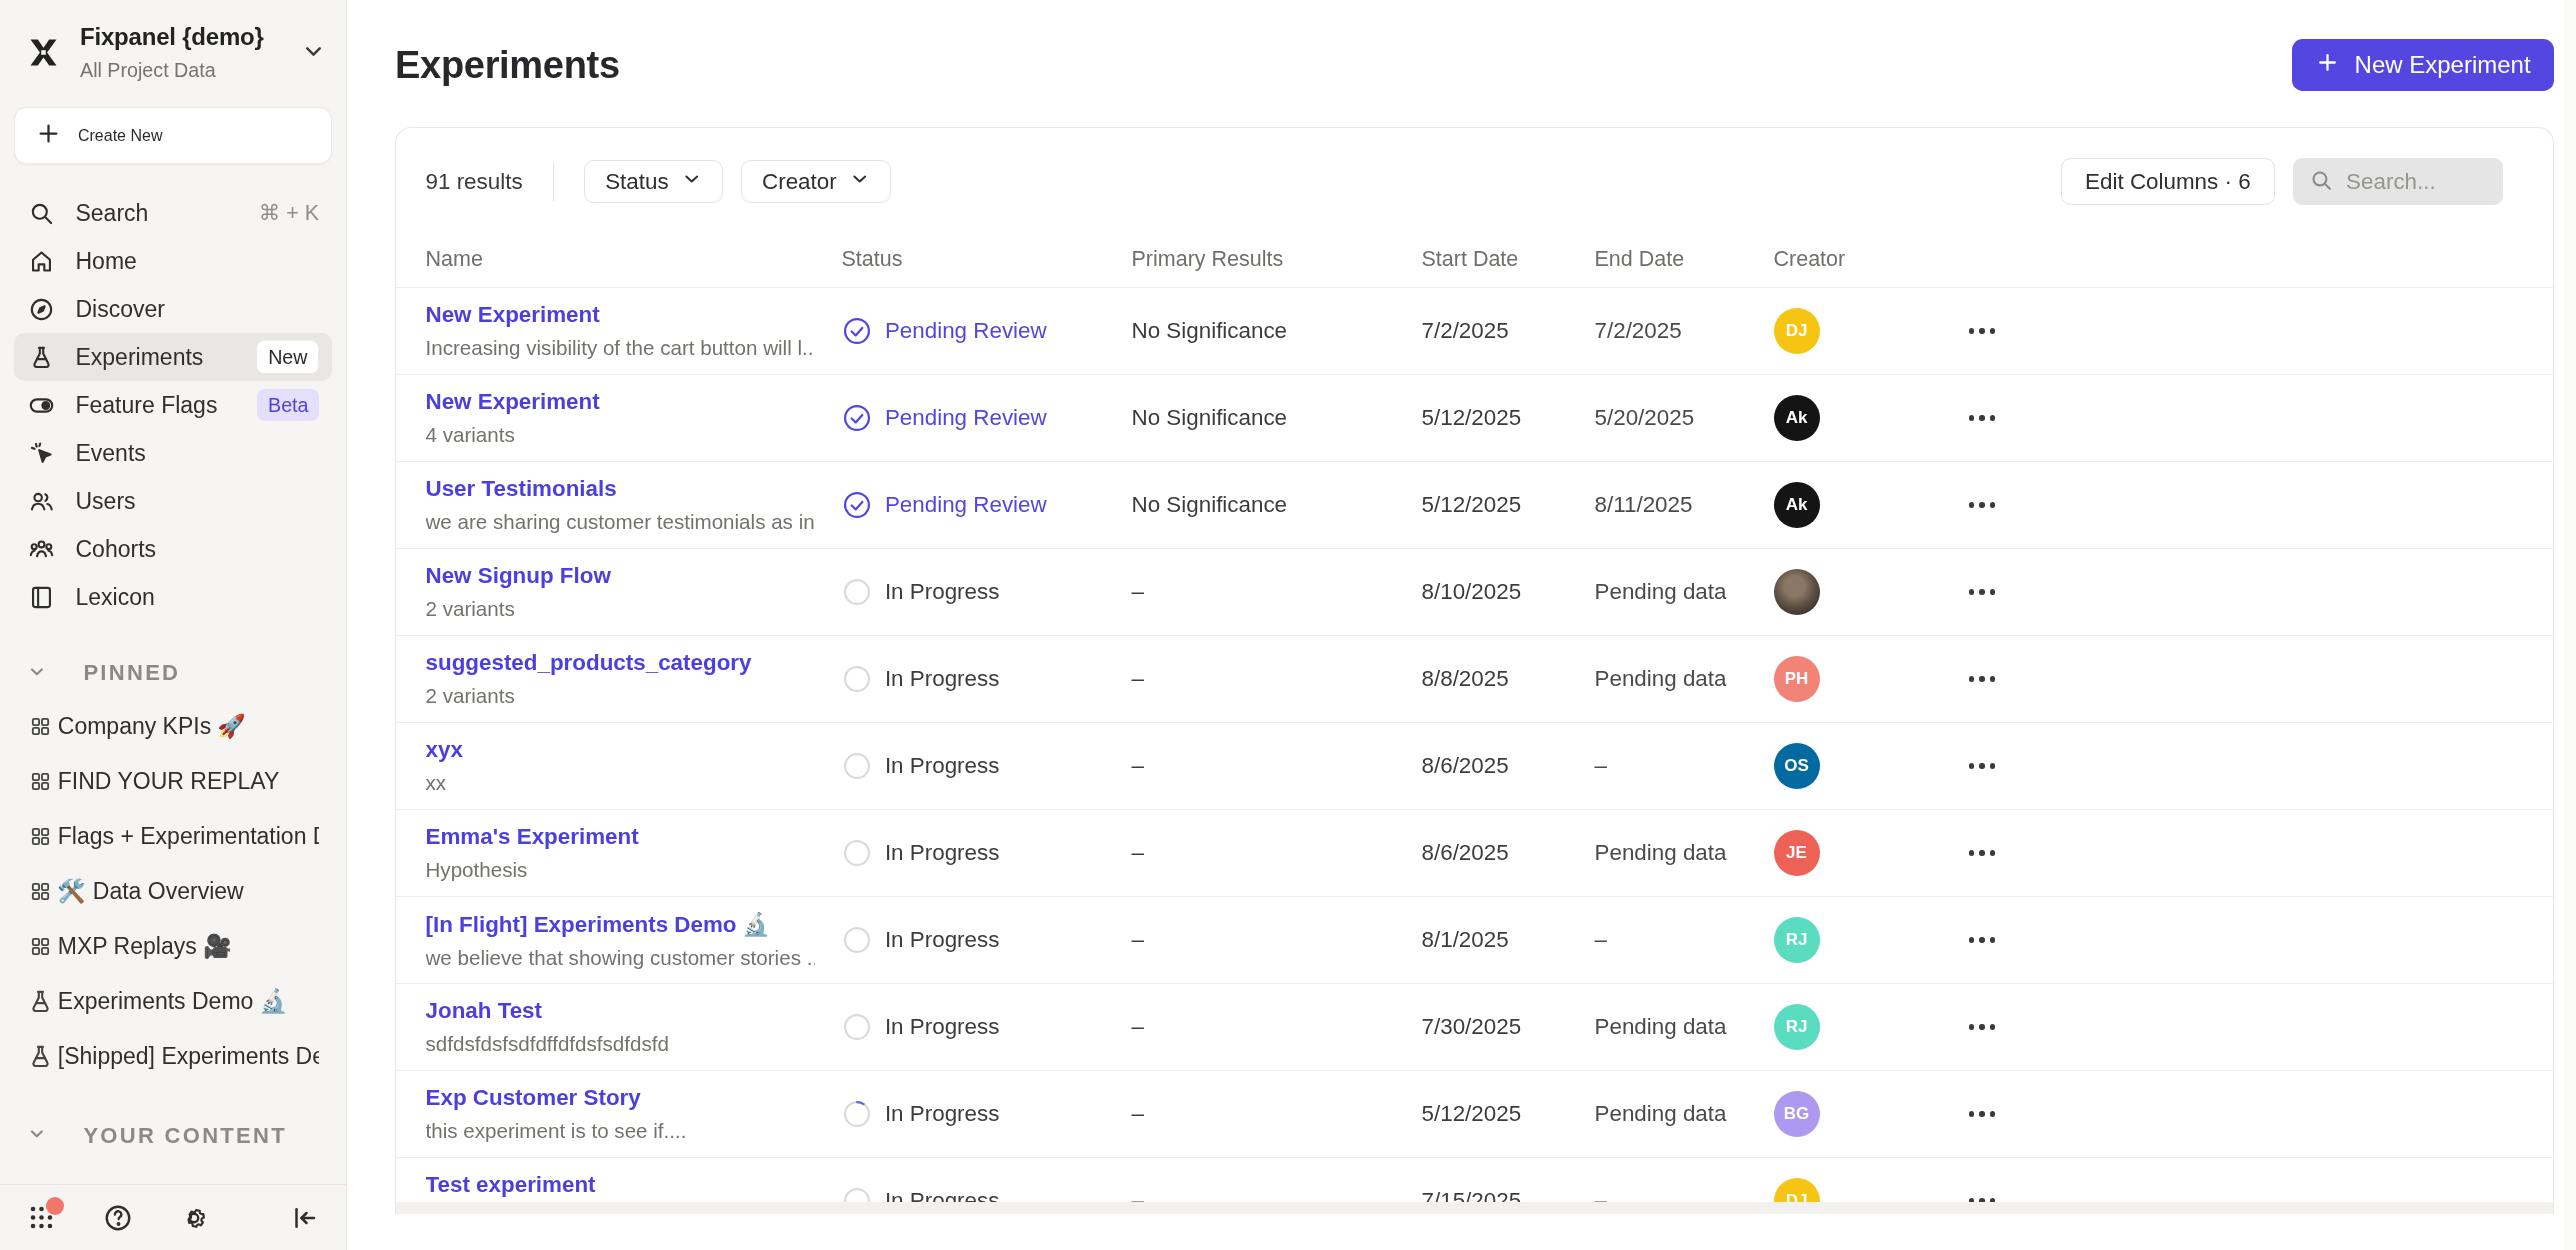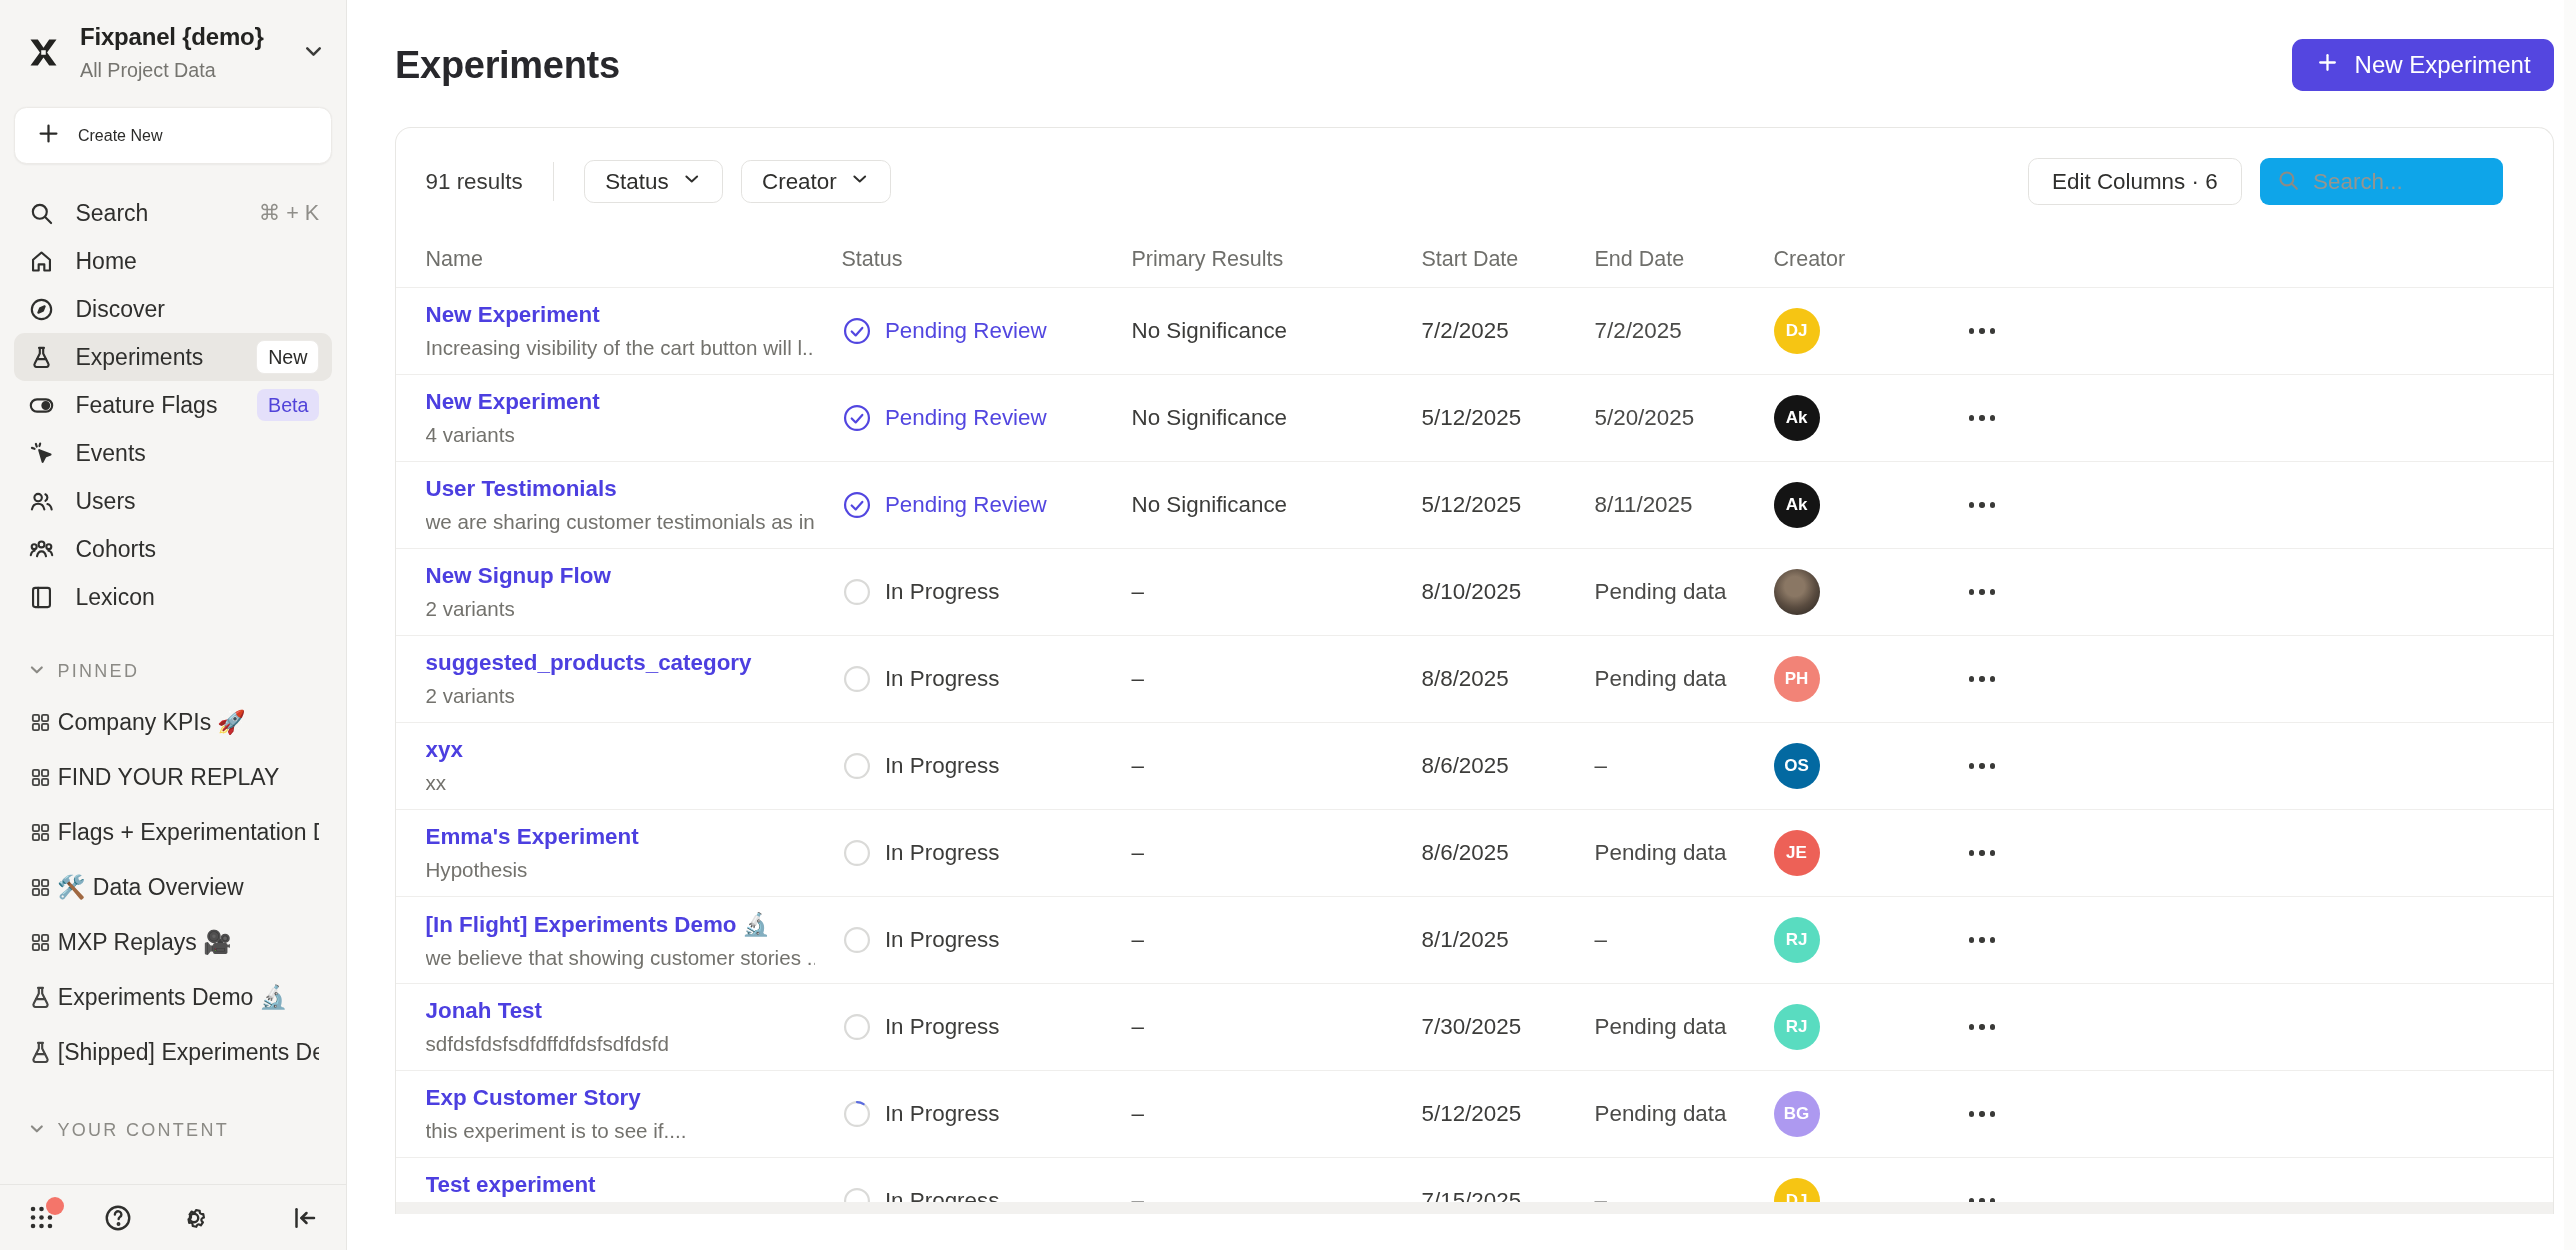--- a/index.html
+++ b/index.html
@@ -27,21 +27,21 @@
   .nav-item.active { background:#e9e7e3; }
   .nav-item .ni-icon { width:29px; display:flex; align-items:center; justify-content:center; color:#2f2f2d; }
   .nav-item .ni-label { flex:1; white-space:nowrap; overflow:hidden; }
   .nav-shortcut { font-size:21.5px; color:#8f8e89; }
   .badge-new { background:#ffffff; border:0.9px solid #eceae7; color:#2b2b29; font-size:19.7px;
     padding:4.5px 10.7px; border-radius:8px; }
   .badge-beta { background:#e4e0fa; color:#5143d9; font-size:19.7px; padding:4.5px 10.7px; border-radius:8px; }
 
   .section-header { display:flex; align-items:center; gap:10.7px; padding:0 14.3px 0 27px;
     margin-top:39px; color:#8b8a85; cursor:pointer; }
-  .section-title { font-size:18px; font-weight:400; letter-spacing:2.3px; }
+  .section-title { font-size:22px; font-weight:700; letter-spacing:2.3px;margin-left:26px; }
   .section-list { padding:12.5px 14.3px 0 14.3px; display:flex; flex-direction:column; }
   .pin-item { height:55px; display:flex; align-items:center; gap:4px; padding:0 12.5px;
     border-radius:10.7px; font-size:23px; color:#2f2f2d; cursor:pointer; }
   .pin-item .pi-icon { width:27px; display:flex; align-items:center; justify-content:center; color:#454543; }
   .pin-item .pi-label { flex:1; white-space:nowrap; overflow:hidden; }
 
   .sidebar-footer { position:absolute; bottom:0; left:0; right:0; height:66px;
     border-top:0.9px solid #e7e6e3; display:flex; align-items:center; padding:0 27px; gap:52px; }
   .foot-icon { color:#2f2f2d; position:relative; display:flex; cursor:pointer; }
   .foot-dot { position:absolute; top:-6.3px; right:-8px; width:18px; height:18px;
@@ -58,21 +58,21 @@
   .card { border:0.9px solid #e8e7e4; border-radius:16px 16px 0 0; border-bottom:none;
     background:#ffffff; height:calc(100% - 163px); overflow:hidden; position:relative; }
   .toolbar { display:flex; align-items:center; padding:30px 50px 27px 29.5px; gap:18px; }
   .results { font-size:22.4px; color:#3a3a38; margin-right:12.5px; }
   .vdiv { width:0.9px; height:39px; background:#e4e3e0; margin-right:12.5px; }
   .filter-btn { height:43px; background:#ffffff; border:0.9px solid #e3e2df; border-radius:9.8px;
     display:flex; align-items:center; gap:12.5px; padding:0 19.7px; font-size:22.4px; color:#2f2f2d; cursor:pointer; }
   .toolbar-spacer { flex:1; }
   .edit-cols { height:47px; background:#ffffff; border:0.9px solid #e3e2df; border-radius:9.8px;
     display:flex; align-items:center; padding:0 23px; font-size:22.4px; color:#2f2f2d; cursor:pointer; }
-  .searchbox { height:47px; width:243px; background:#0ea5e9; border-radius:9px;
+  .searchbox { height:47px; width:210px; background:#e5e5e5; border-radius:9px;
     display:flex; align-items:center; gap:12.5px; padding:0 16px; color:#8c8b86; }
   .searchbox input { border:none; outline:none; background:transparent; font-size:22.4px; width:170px;
     font-family:"Liberation Sans", sans-serif; color:#3a3a38; }
   .searchbox input::placeholder { color:#96958f; }
 
   .grid-row { display:grid; grid-template-columns:416px 290px 290px 173px 179px 147px 1fr;
     align-items:center; padding-left:29.5px; }
   .thead { height:55px; }
   .th { font-size:21.5px; color:#6f6f6b; }
   .trow { height:87px; border-top:0.9px solid #efeeec; }

